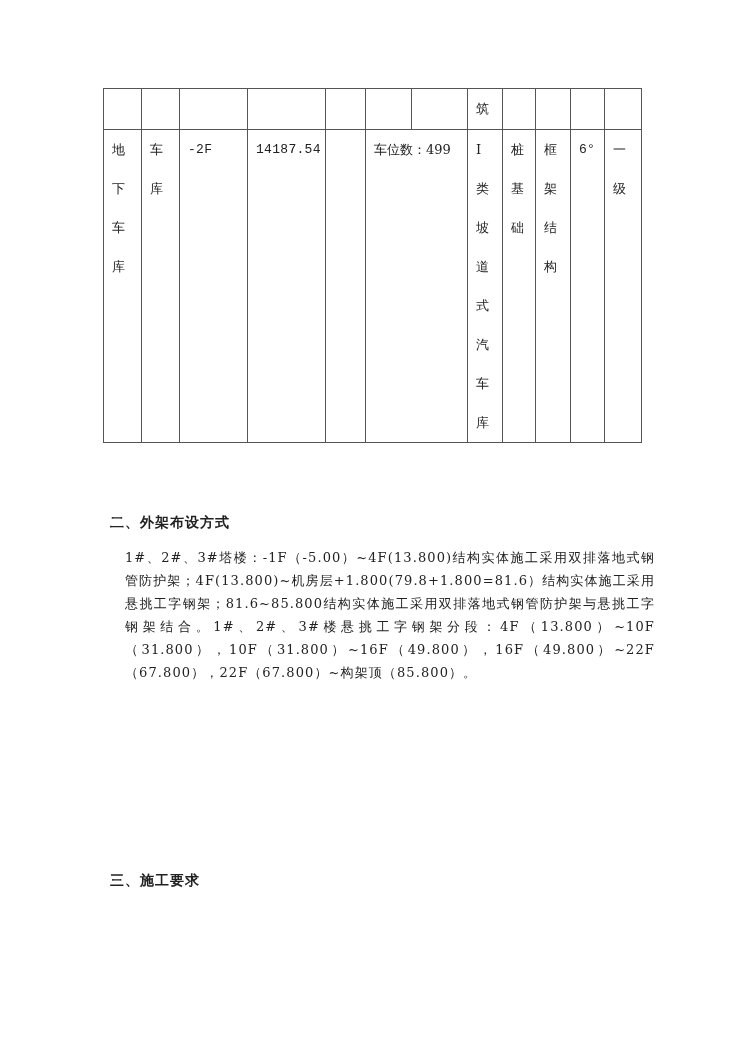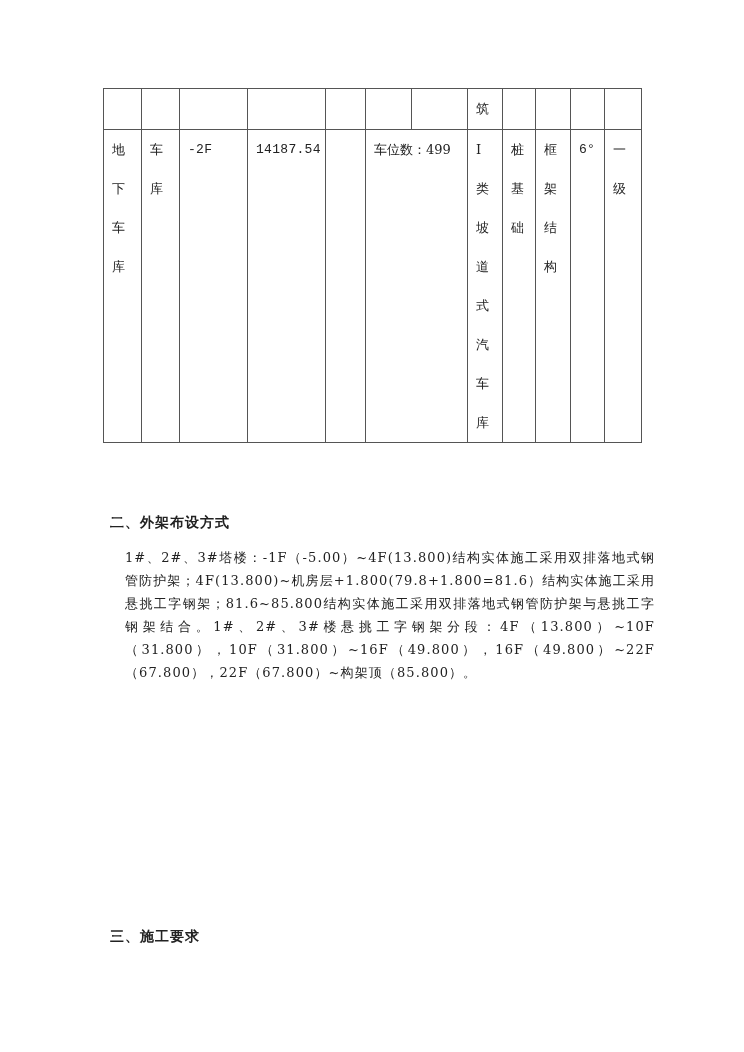--- a/index.html
+++ b/index.html
@@ -105,15 +105,15 @@
   </tbody>
     </table>
 
   <div class="h2" style="top:514px;">二、外架布设方式</div>
 
   <div class="para" style="top:546px;">
     <p>1#、2#、3#塔楼：-1F（-5.00）~4F(13.800)结构实体施工采用双排落地式钢管防护架；4F(13.800)~机房层+1.800(79.8+1.800=81.6）结构实体施工采用悬挑工字钢架；81.6~85.800结构实体施工采用双排落地式钢管防护架与悬挑工字钢架结合。1#、2#、3#楼悬挑工字钢架分段：4F（13.800）~10F（31.800），10F（31.800）~16F（49.800），16F（49.800）~22F（67.800），22F（67.800）~构架顶（85.800）。</p>
   </div>
 
 
-  <div class="h2" style="top:928px;">三、施工要求</div>
+  <div class="h2" style="top:872px;">三、施工要求</div>
 
 </div>
 
 </body></html>

